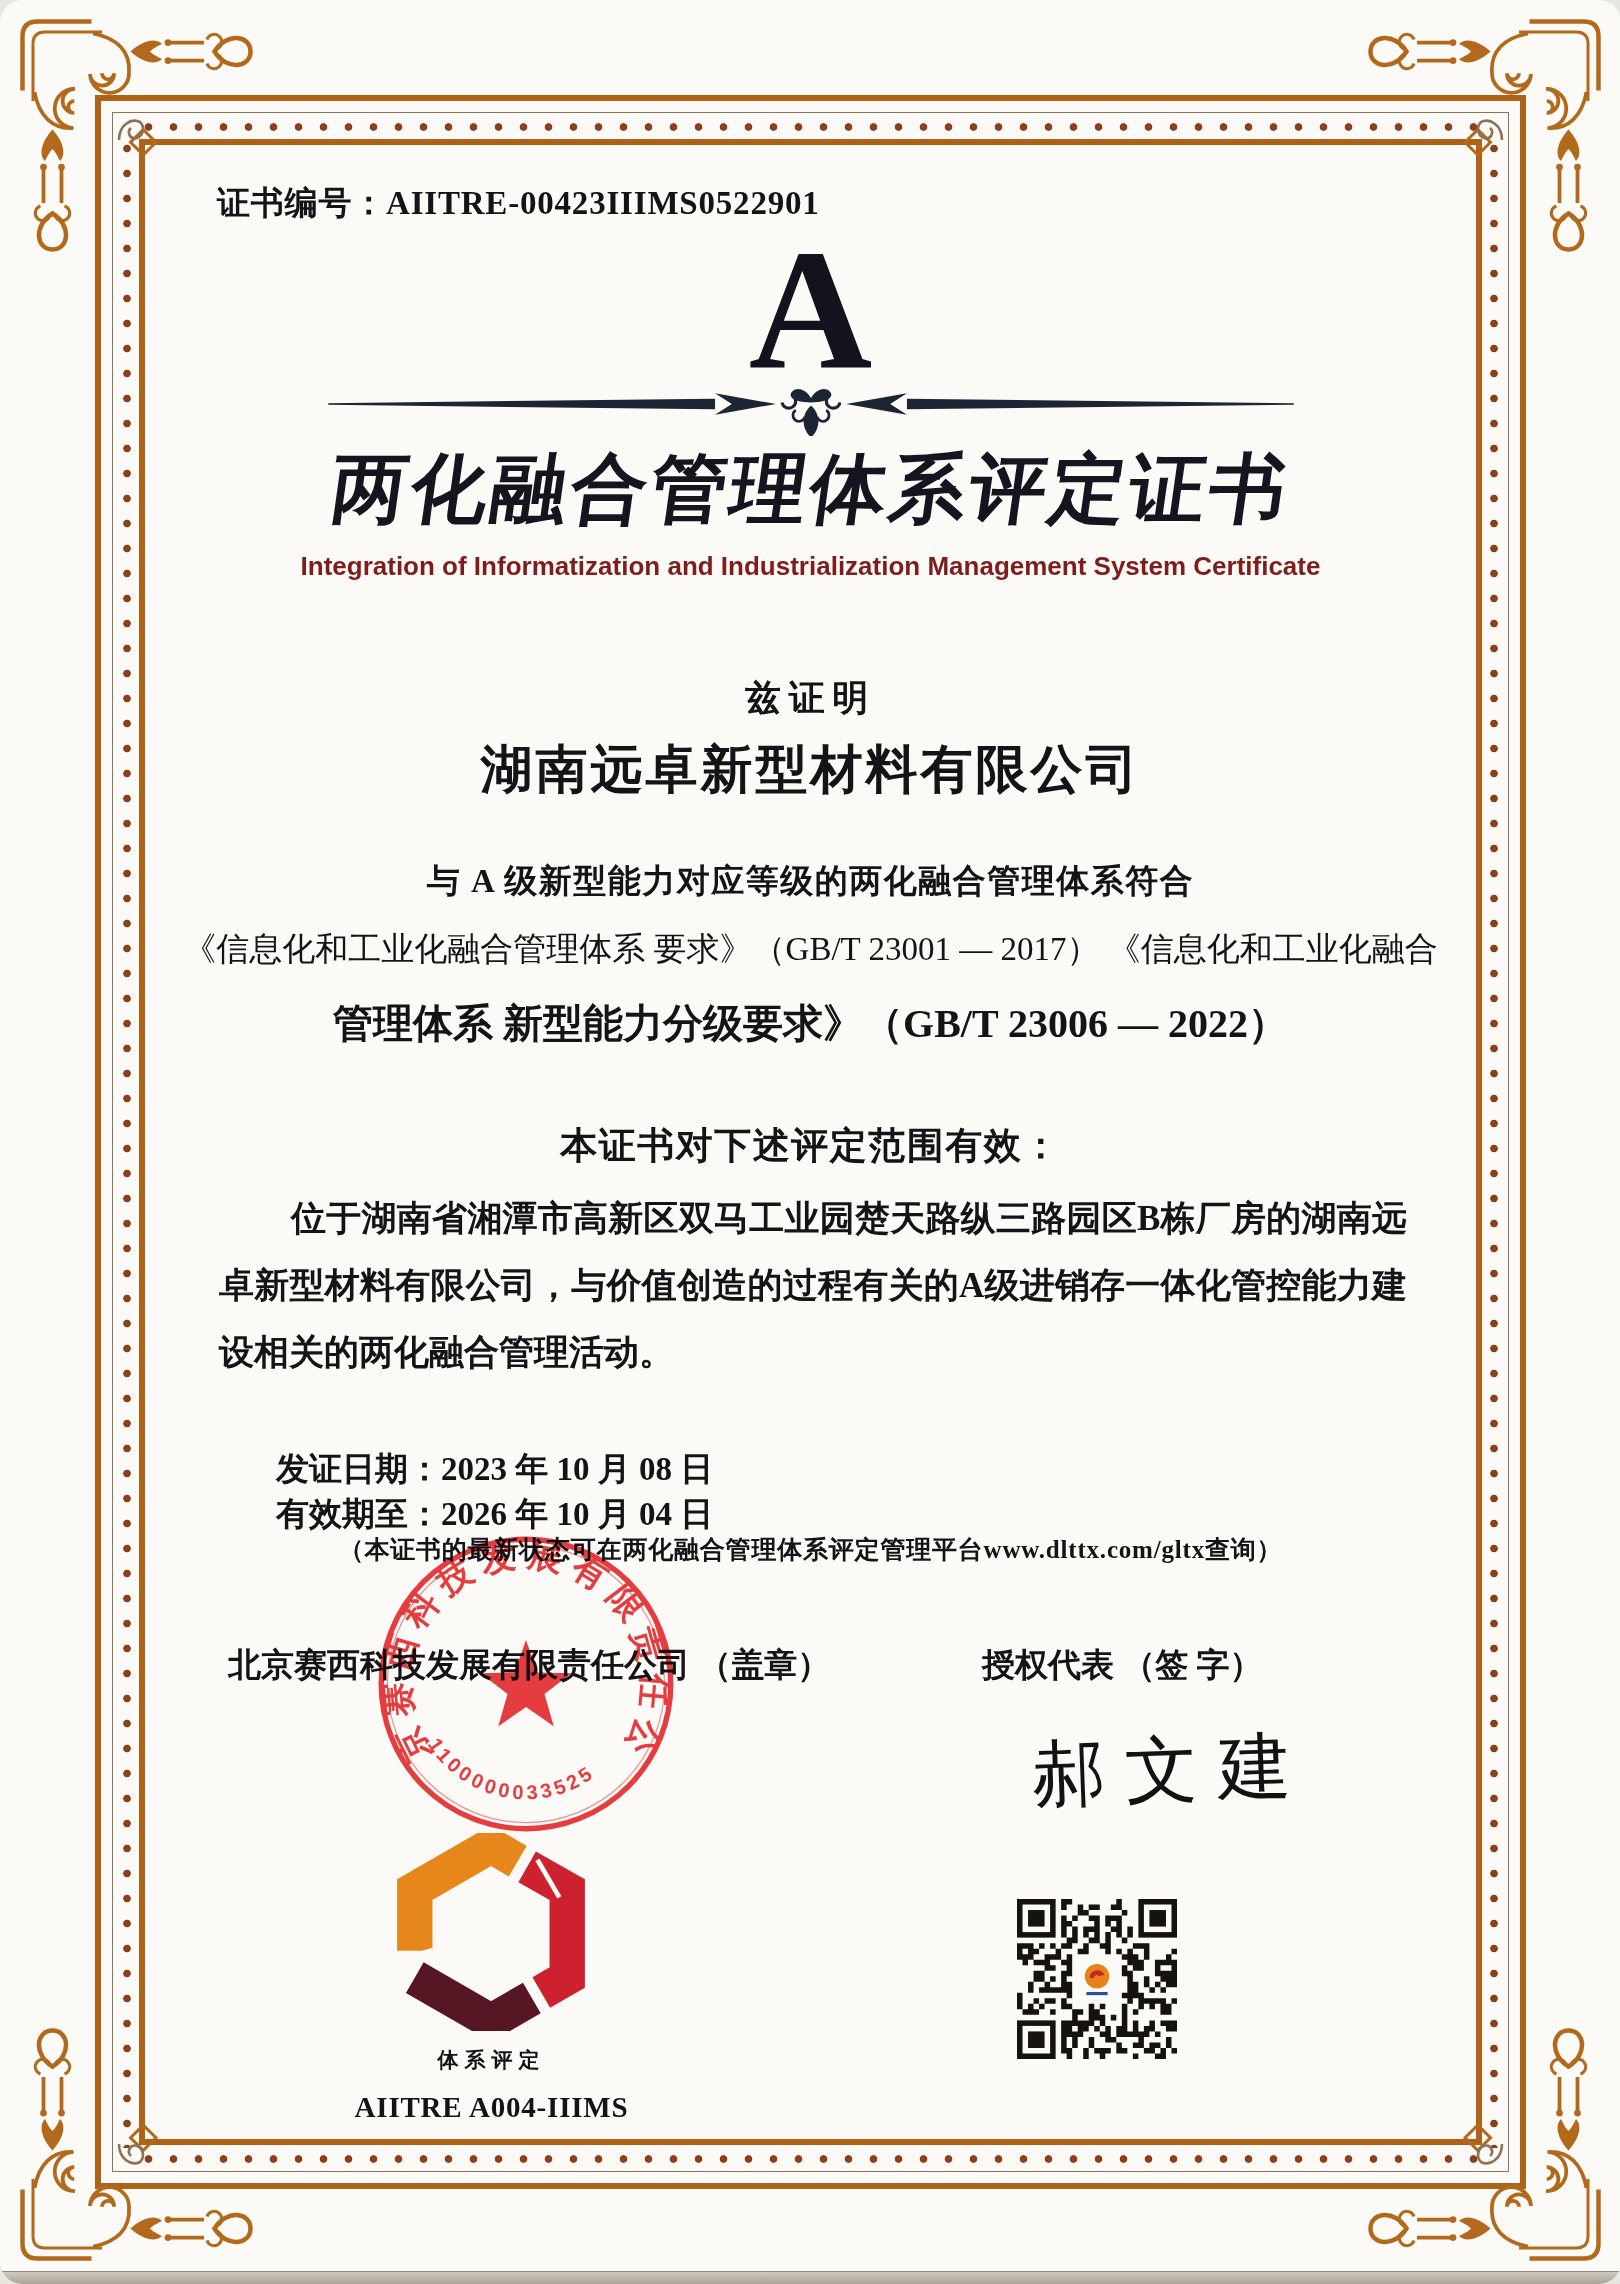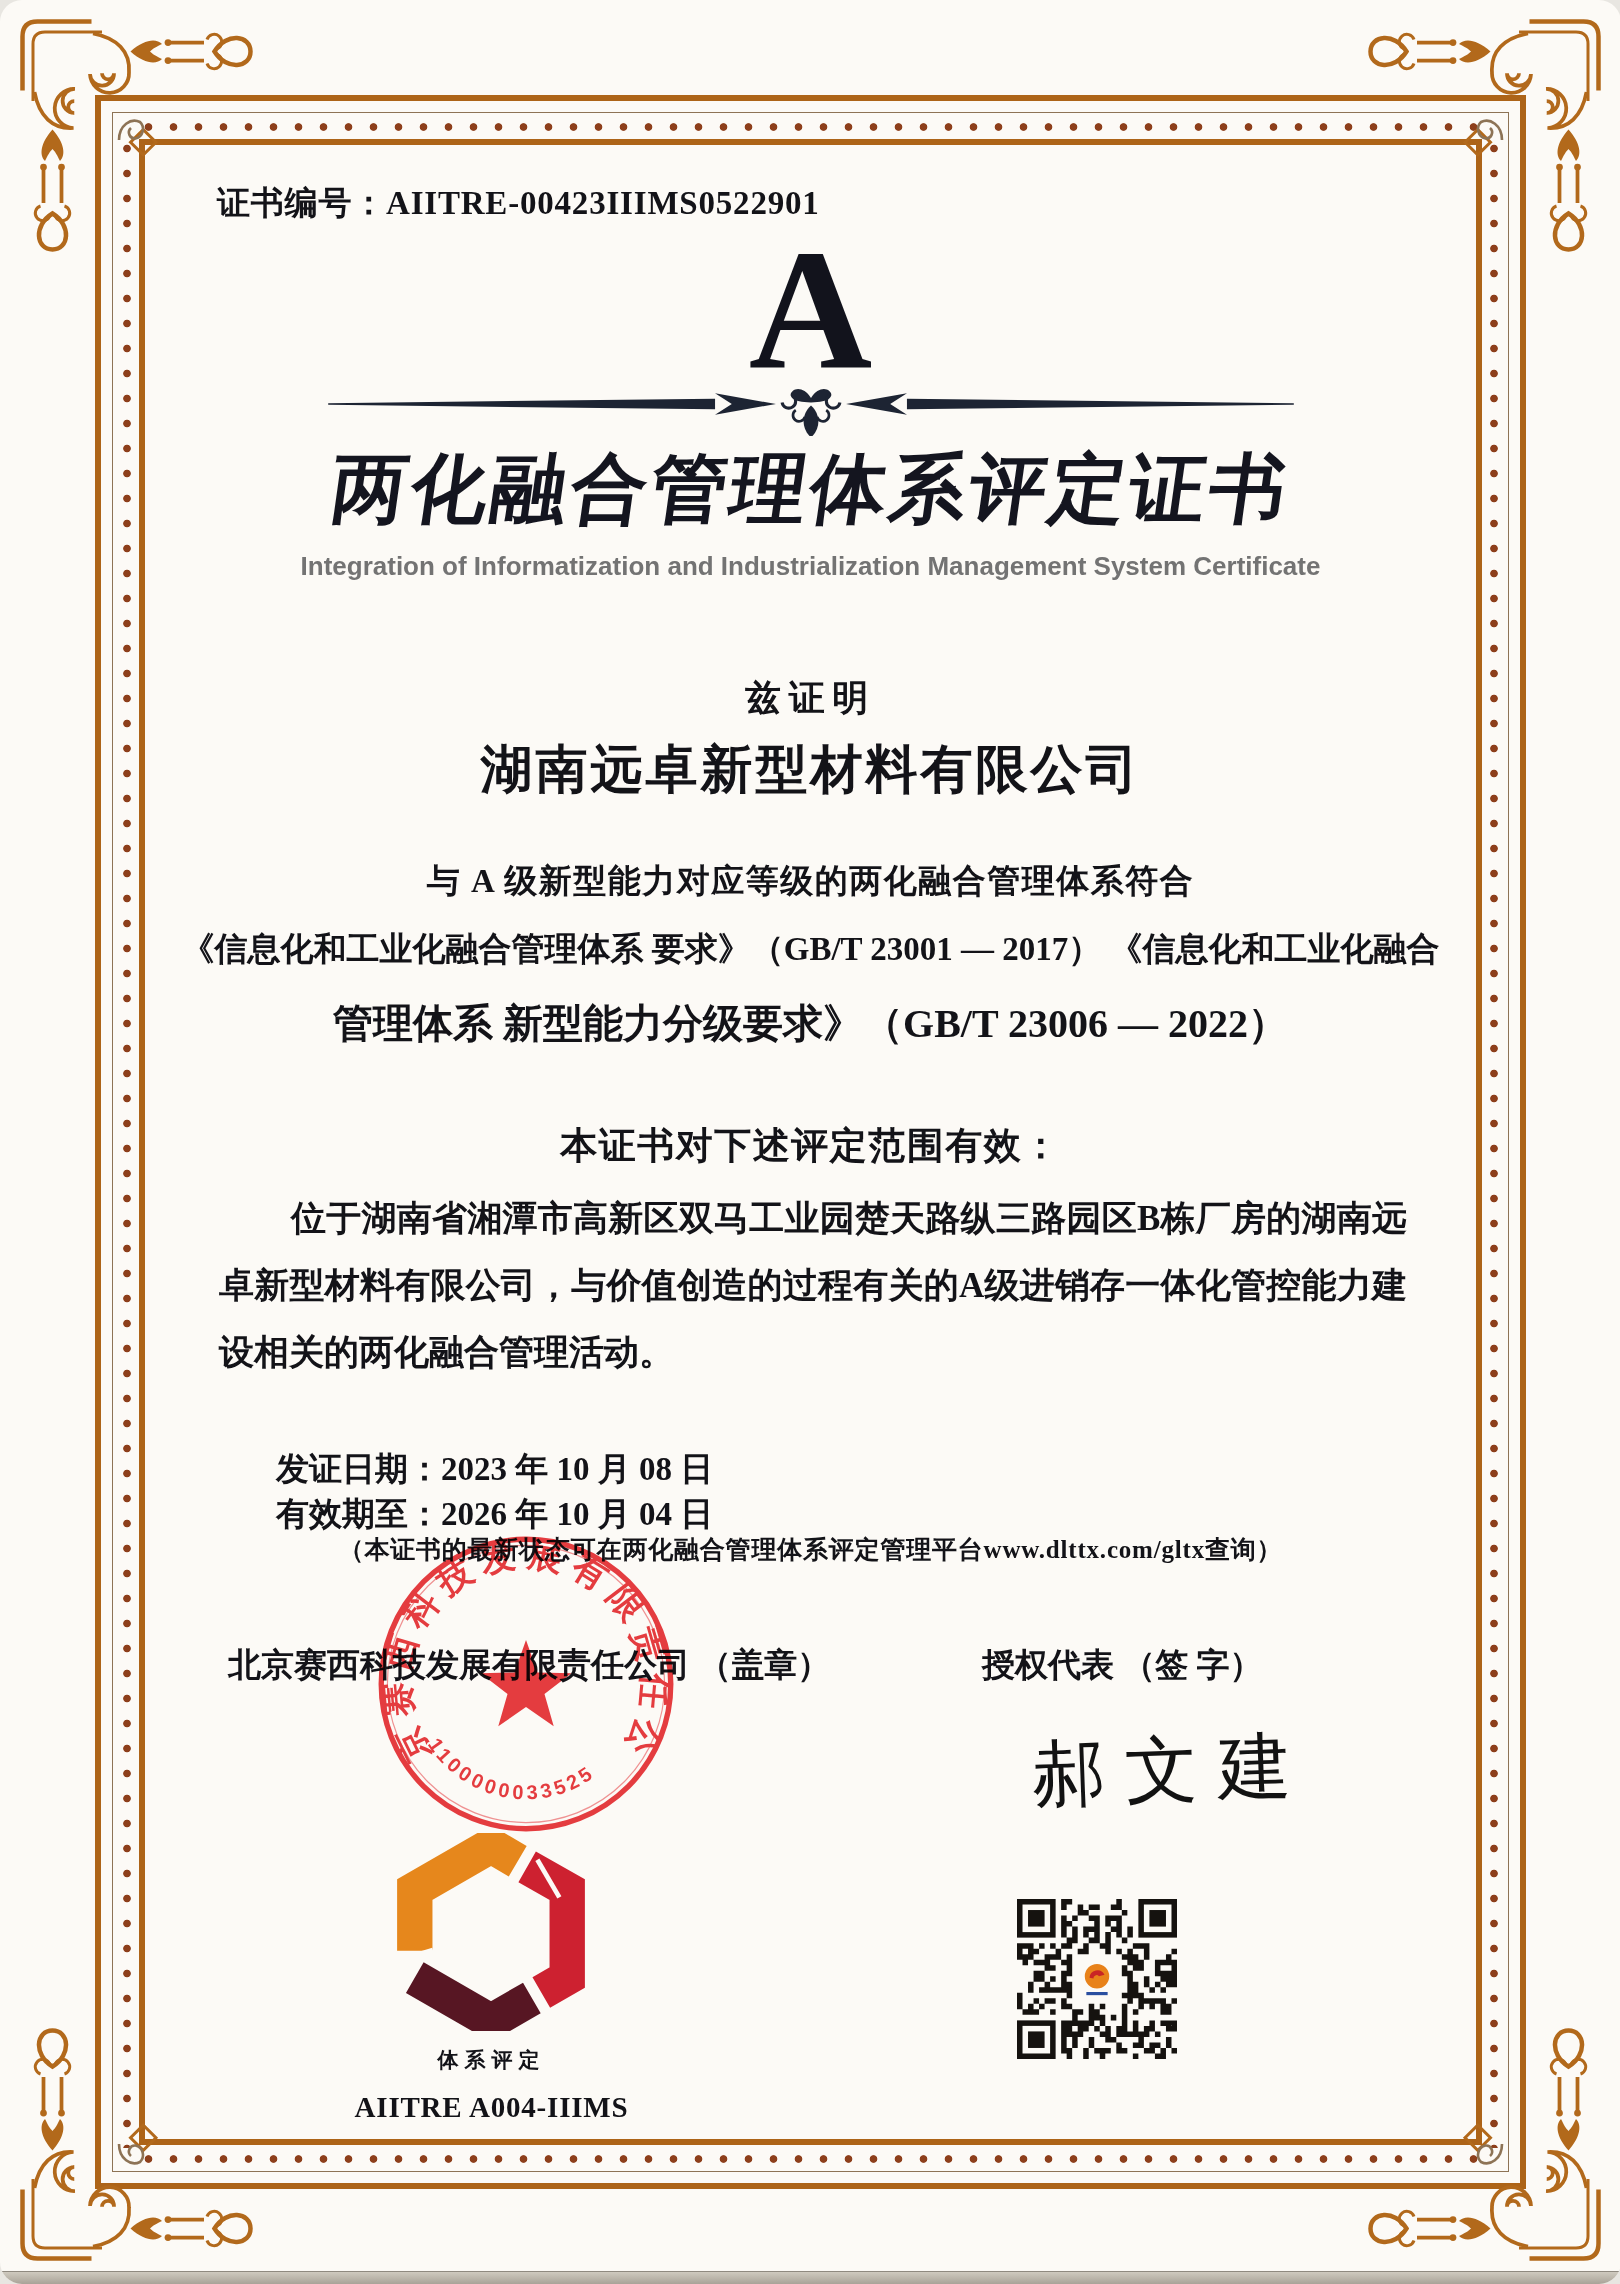--- a/index.html
+++ b/index.html
@@ -26,25 +26,25 @@
   .c-bl{left:3px;bottom:6px;transform:scaleY(-1);} .c-br{right:3px;bottom:6px;transform:scale(-1,-1);}
   .curl{position:absolute;width:33px;height:33px;}
   .k-tl{left:113px;top:113px;} .k-tr{right:113px;top:113px;transform:scaleX(-1);}
   .k-bl{left:113px;bottom:113px;transform:scaleY(-1);} .k-br{right:113px;bottom:113px;transform:scale(-1,-1);}
 
   
   .cert-no{left:217px;top:181px;font-size:33px;font-weight:700;letter-spacing:0.8px;}
   .gradeA{top:225px;font-size:171px;line-height:1;font-weight:700;color:#12131c;}
   .divider{left:316px;top:372px;width:990px;height:64px;}
   .title{top:439px;font-size:76px;font-weight:900;letter-spacing:3.8px;color:#14151f;transform:skewX(-8deg);}
-  .title-en{top:551px;font-size:26px;font-weight:700;font-family:"Liberation Sans","DejaVu Sans",sans-serif;color:#737373;}
+  .title-en{top:551px;font-size:26px;font-weight:700;font-family:"Liberation Sans","DejaVu Sans",sans-serif;color:#7f1d1d;}
   .attest{top:674px;font-size:36px;font-weight:700;letter-spacing:7.6px;}
   .company{top:735px;font-size:52px;font-weight:800;letter-spacing:3px;}
   .conform{top:859px;font-size:33px;font-weight:700;letter-spacing:1.5px;}
-  .std1{top:927px;font-size:33px;font-weight:700;}
+  .std1{top:927px;font-size:33px;font-weight:400;}
   .std2{top:996px;font-size:40px;font-weight:700;}
   .scope-h{top:1121px;font-size:37px;font-weight:800;letter-spacing:1.5px;}
   .scope{left:219px;top:1185px;width:1188px;font-size:35px;font-weight:600;line-height:67px;
          text-align:justify;text-indent:72px;}
   .dates{left:276px;right:276px;top:1447px;display:flex;justify-content:space-between;
          font-size:33px;font-weight:700;flex-direction:column;}
   .note{top:1533px;font-size:25px;font-weight:600;letter-spacing:0.8px;}
   .issuer{left:228px;top:1643px;font-size:33px;font-weight:700;}
   .rep{left:982px;top:1643px;font-size:33px;font-weight:700;}
   .signature{left:1032px;top:1722px;font-size:73px;font-weight:500;letter-spacing:20px;

